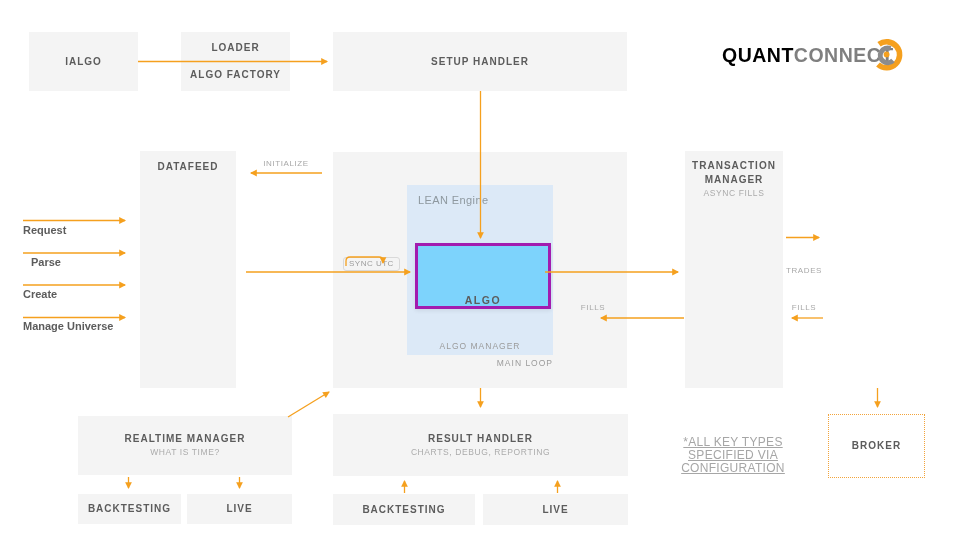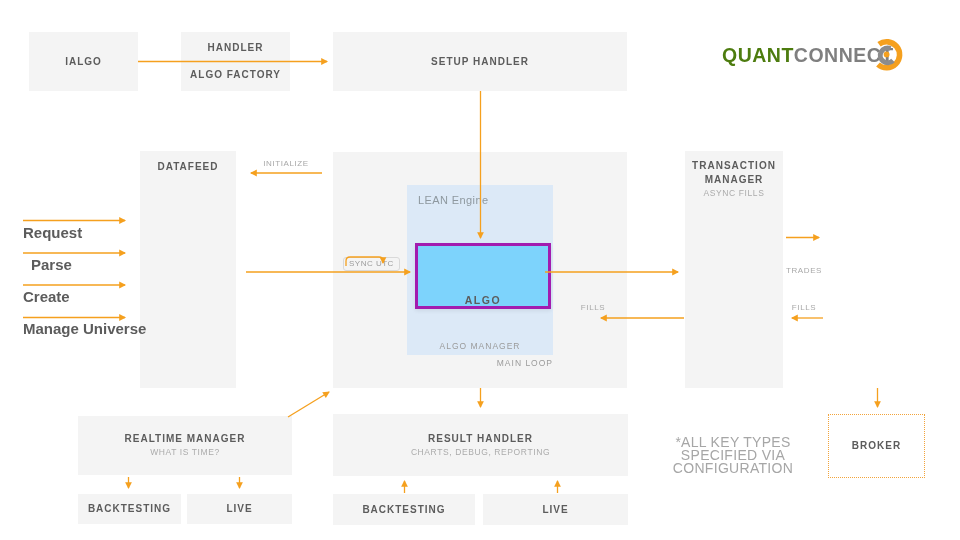--- a/index.html
+++ b/index.html
@@ -15,21 +15,21 @@
   .title{
     font-size:10px;font-weight:700;color:#5C5C5C;letter-spacing:1px;line-height:14px;
   }
   .subtitle{
     font-size:8.5px;font-weight:400;color:#ABABAB;letter-spacing:0.6px;line-height:13px;
   }
   .edge-label{
     position:absolute;font-size:8px;color:#A8A8A8;letter-spacing:0.6px;text-align:center;
   }
   .side-label{
-    position:absolute;font-size:15px;font-weight:600;color:#5C5C5C;
+    position:absolute;font-size:11px;font-weight:600;color:#5C5C5C;
   }
   .lean-box{
     position:absolute;background:#DCE9F7;
   }
   .lean-title{
     position:absolute;left:11px;top:9px;font-size:11px;color:#8E989F;letter-spacing:0.4px;
   }
   .algo-box{
     position:absolute;background:#7dd3fc;border:3px solid #a21caf;
     box-shadow:0 2px 4px rgba(0,0,0,0.07);
@@ -37,45 +37,45 @@
   }
   .algo-label{font-size:10.5px;font-weight:700;color:#5C5C5C;letter-spacing:1.6px;}
   .mini-caption{
     position:absolute;width:146px;text-align:center;font-size:8.5px;color:#9B9B9B;letter-spacing:1px;
   }
   .broker-box{
     position:absolute;background:#ffffff;border:1.5px dotted #F2A43B;
     display:flex;align-items:center;justify-content:center;
   }
   .note{
-    position:absolute;font-size:14px;color:#A6A6A6;letter-spacing:0.3px;line-height:13px;text-align:center;
+    position:absolute;font-size:12px;color:#A6A6A6;letter-spacing:0.3px;line-height:13px;text-align:center;text-decoration:underline;
   }
   .sync-label{
     position:absolute;left:343px;top:257px;font-size:8px;color:#9B9B9B;letter-spacing:0.5px;
     border:1px solid #D9D9D9;border-radius:3px;padding:1px 5px 2px 5px;background:transparent;
   }
   #logo-text{
     position:absolute;left:722px;top:44px;font-size:19.5px;font-weight:700;letter-spacing:0.5px;
     font-family:"Liberation Sans","DejaVu Sans",sans-serif;
   }
-  #logo-text .q{color:#4d7c0f;}
+  #logo-text .q{color:#000000;}
   #logo-text .c{color:#7F7F7F;}
   #arrow-layer{position:absolute;left:0;top:0;width:960px;height:540px;pointer-events:none;}
 </style>
 </head>
 <body>
 
 <div id="canvas">
 
   <div class="box" style="left:29px;top:32px;width:109px;height:59px;">
     <span class="title">IALGO</span>
   </div>
 
   <div class="box" style="left:181px;top:32px;width:109px;height:59px;justify-content:space-between;padding:9px 0;box-sizing:border-box;">
-    <span class="title">HANDLER</span>
+    <span class="title">LOADER</span>
     <span class="title">ALGO FACTORY</span>
   </div>
 
   <div class="box" style="left:333px;top:32px;width:294px;height:59px;">
     <span class="title">SETUP HANDLER</span>
   </div>
 
   <div id="logo-text">
     <span class="q">QUANT</span><span class="c">CONNECT</span>
   </div>

